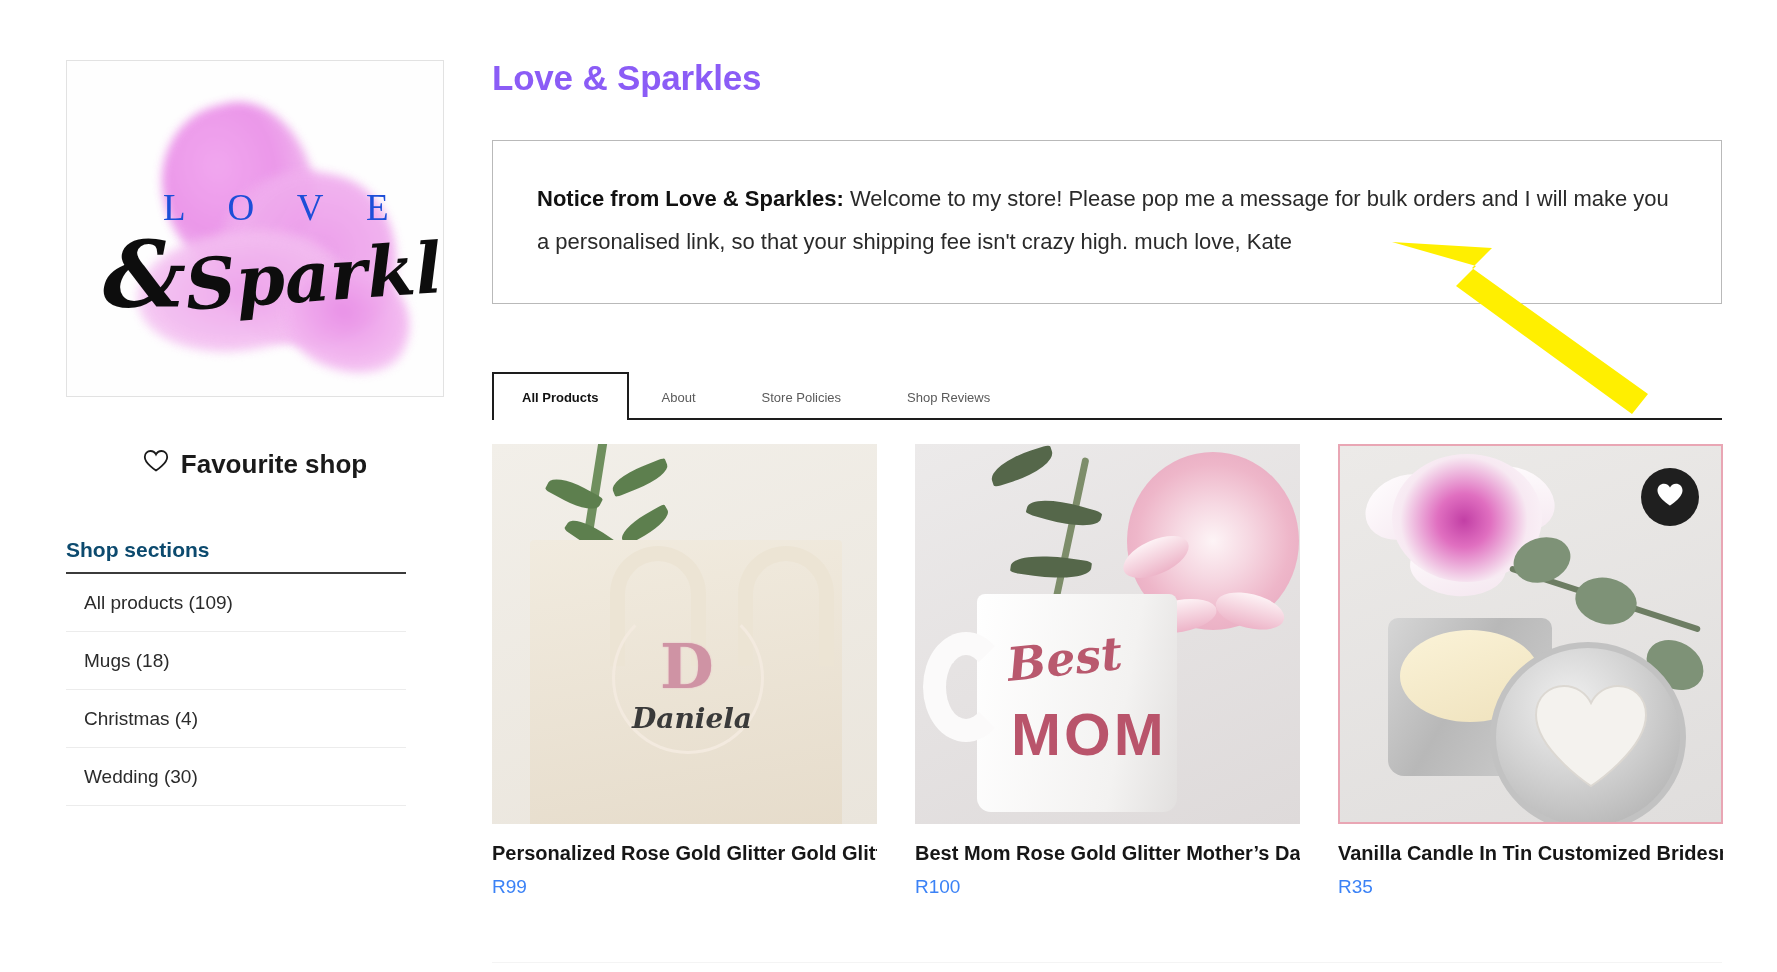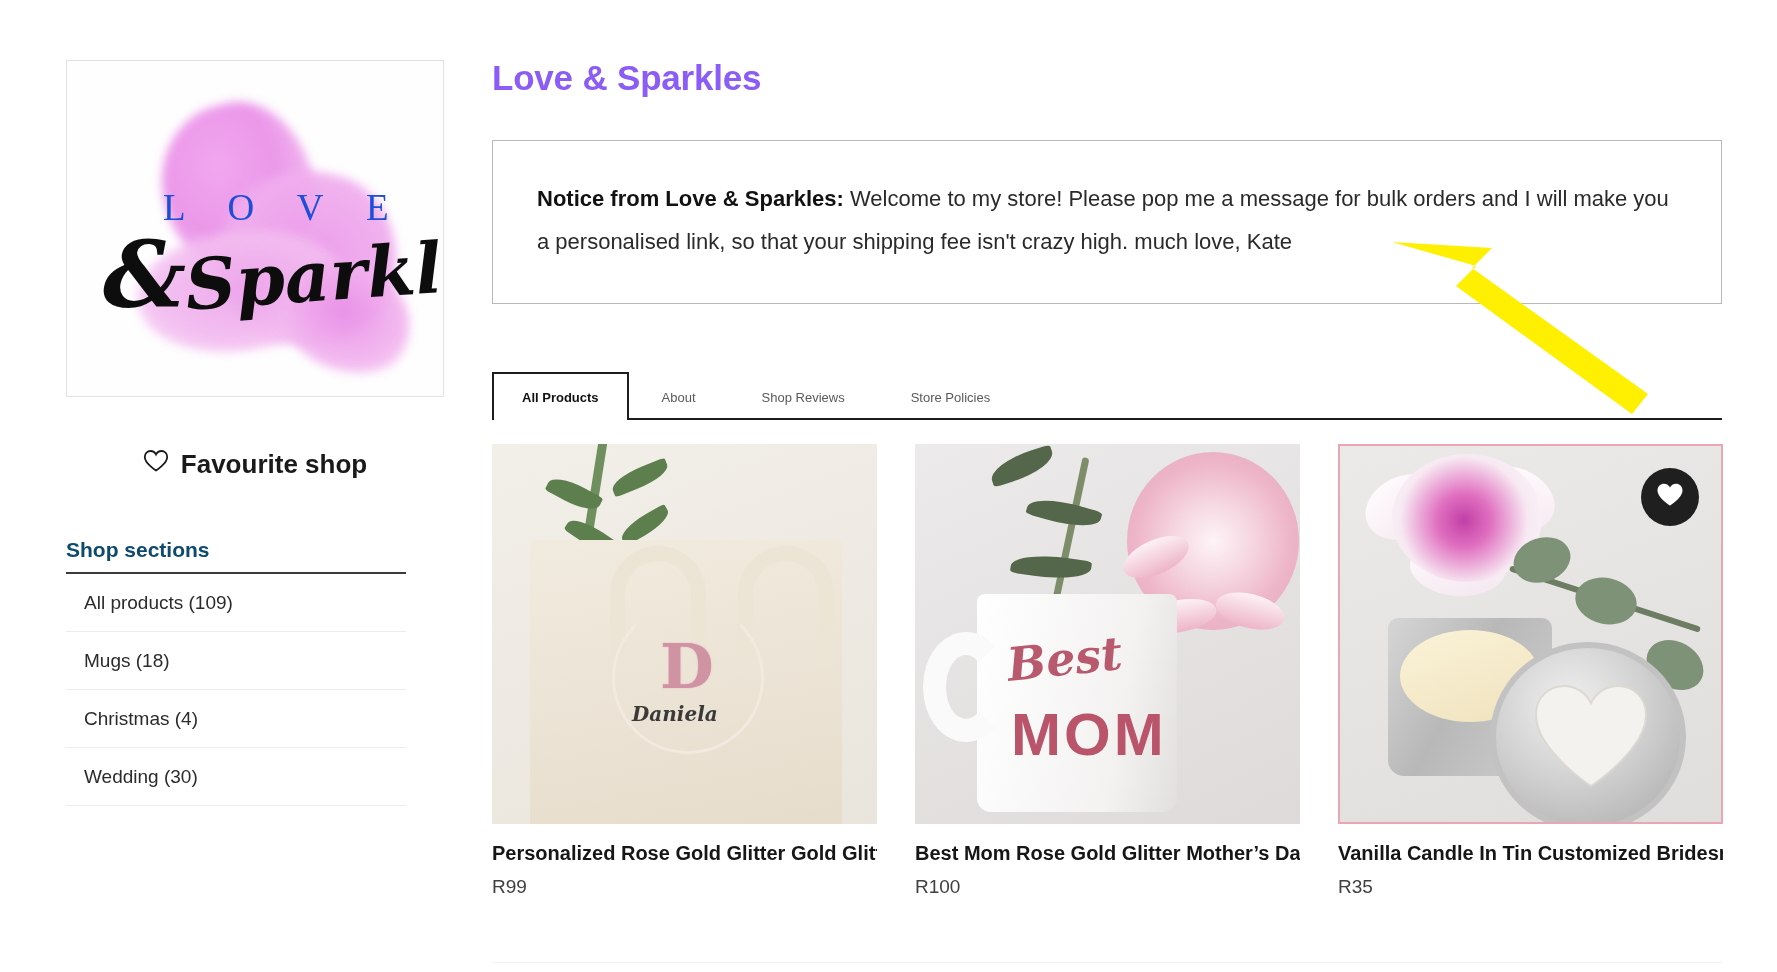--- a/index.html
+++ b/index.html
@@ -187,21 +187,21 @@
     margin-top: 18px;
     font-size: 20px;
     font-weight: 700;
     color: #161616;
     white-space: nowrap;
     overflow: hidden;
   }
   .card-price {
     margin-top: 11px;
     font-size: 19px;
-    color: #404040;
+    color: #3b82f6;
   }
   .row-sep {
     position: absolute;
     left: 492px; top: 962px;
     width: 1230px; height: 1px;
     background: #f4f4f4;
   }
 
   
   .scene { position: absolute; inset: 0; }
@@ -234,21 +234,21 @@
     position: absolute; left: 168px; top: 186px;
     font-family: "DejaVu Serif", serif;
     font-size: 62px; font-weight: 700;
     color: #cf93a4;
     text-shadow: 0 0 2px #e8b9c6;
   }
   .p1-name {
     position: absolute; left: 140px; top: 258px;
     font-family: "DejaVu Serif", serif;
     font-style: italic; font-weight: 700;
-    font-size: 20px; color: #3a3a3a;
+    font-size: 28px; color: #3a3a3a;
   }
   .p1-stem {
     position: absolute; left: 92px; top: -6px;
     width: 9px; height: 190px;
     background: #6f8f5e; transform: rotate(9deg);
     border-radius: 4px;
   }
   .p1-leaf {
     position: absolute;
     background: #5d7f4e;
@@ -428,24 +428,24 @@
 
     <div class="tabs">
       <div class="tab-strip">
         <div class="tab active">
             <span>All Products</span>
           </div>
         <div class="tab">
             <span>About</span>
           </div>
         <div class="tab">
+            <span>Store Policies</span>
+          </div>
+        <div class="tab">
             <span>Shop Reviews</span>
-          </div>
-        <div class="tab">
-            <span>Store Policies</span>
           </div>
       </div>
       <div class="tabs-rule"></div>
     </div>
 
     <div class="grid">
 
       <div class="card">
         <div class="thumb">
           <div class="scene p1-bg">

